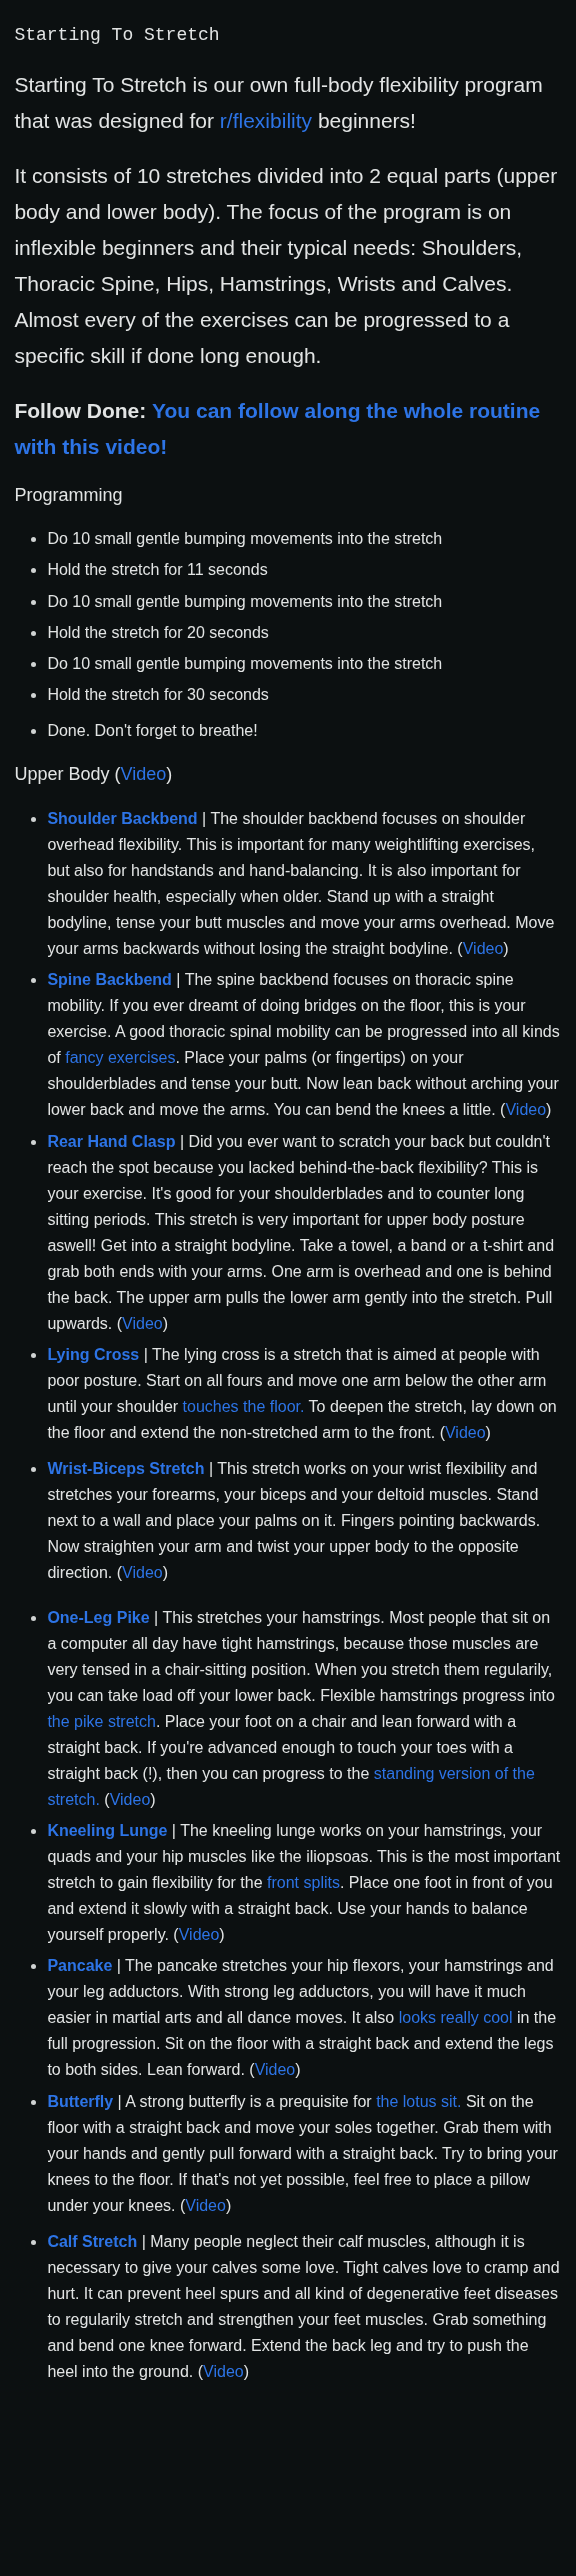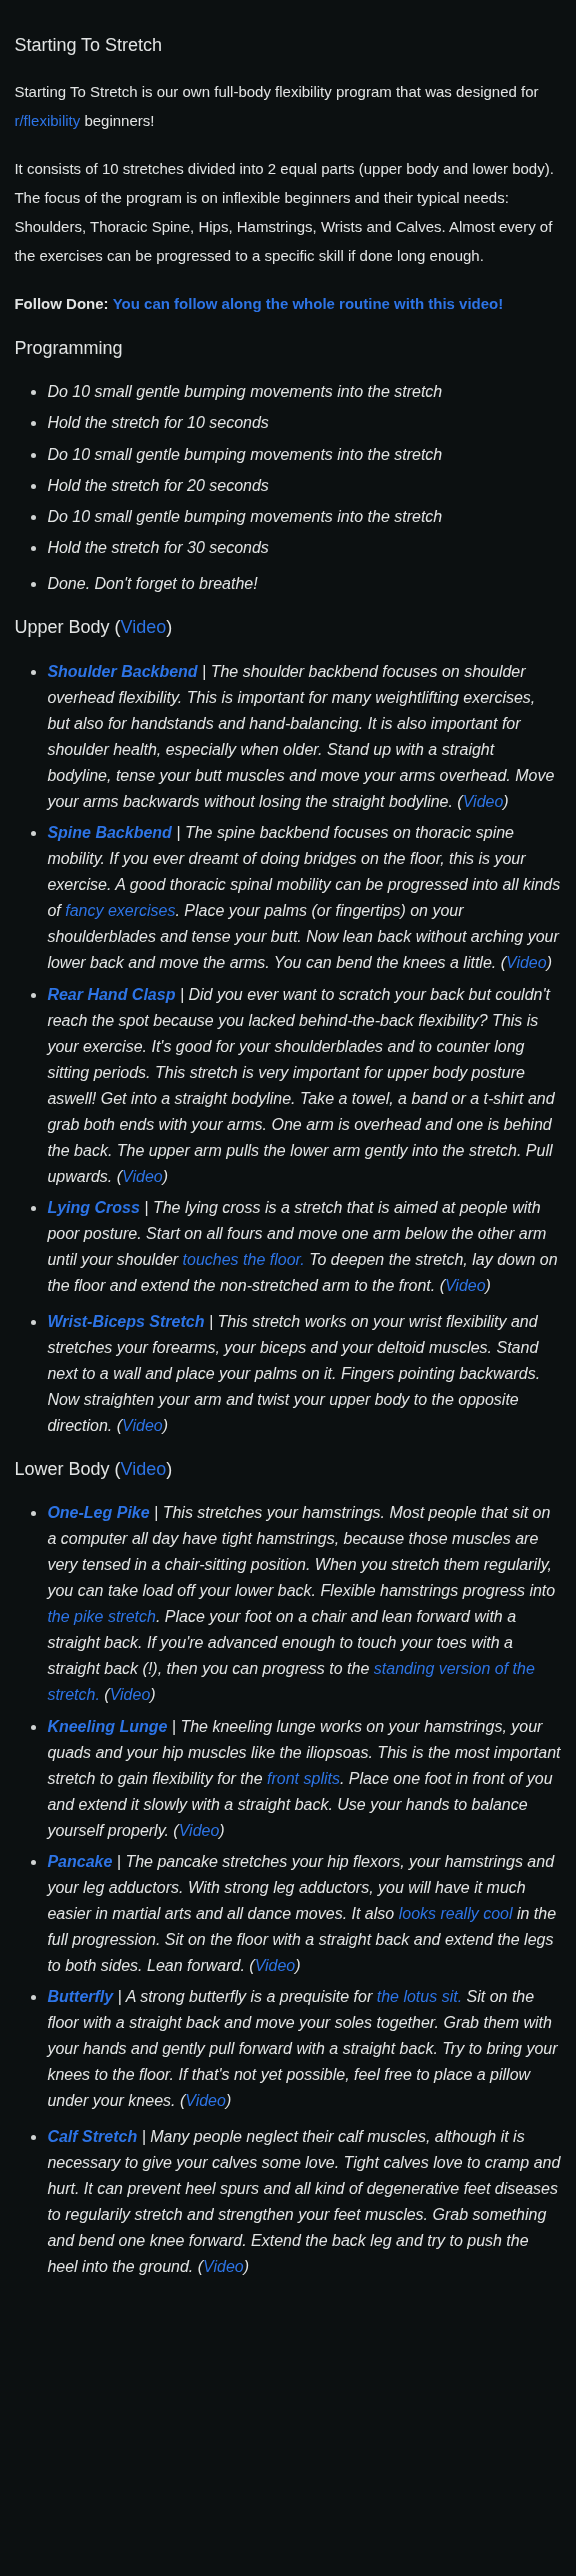--- a/index.html
+++ b/index.html
@@ -17,36 +17,35 @@
     padding:17px 16px 23.5px 14.4px;
   }
   main{display:block;}
   h1,h2,h3{
     font-size:18px;
     line-height:23.5px;
     font-weight:400;
     color:var(--text);
     margin:19px 0 16px 0;
   }
-  h1{margin-top:17px;}
+  h1{margin-top:7px;font-family:Liberation Mono, monospace;}
   p{
-    font-size:15px;
-    line-height:29px;
+    font-size:21px;
+    line-height:36px;
     margin:19px 0;
   }
   ul{
     margin:19px 0;
     padding-left:33px;
     list-style:disc outside;
   }
   li{
     font-size:16px;
     line-height:26px;
     margin:0 0 5.3px 0;
-    font-style:italic;
   }
   li:last-child{margin-bottom:0;margin-top:10px;}
   li::marker{color:#d0d3d3;}
   a.link{
     color:var(--link);
     text-decoration:none;
     cursor:pointer;
   }
   .bold{font-weight:700;}
 </style>
@@ -54,36 +53,35 @@
 <body>
 
 <main>
     <h1><span>Starting To Stretch</span></h1>
     <p><span>Starting To Stretch is our own full-body flexibility program that was designed for </span><a class="link" href="#">r/flexibility</a><span> beginners!</span></p>
     <p><span>It consists of 10 stretches divided into 2 equal parts (upper body and lower body). The focus of the program is on inflexible beginners and their typical needs: Shoulders, Thoracic Spine, Hips, Hamstrings, Wrists and Calves. Almost every of the exercises can be progressed to a specific skill if done long enough.</span></p>
     <p><span class="bold">Follow Done:</span><span> </span><a class="link bold" href="#">You can follow along the whole routine with this video!</a></p>
     <h2><span>Programming</span></h2>
     <ul>
       <li><span>Do 10 small gentle bumping movements into the stretch</span></li>
-      <li><span>Hold the stretch for 10 seconds</span></li>
+      <li><span>Hold the stretch for 11 seconds</span></li>
       <li><span>Do 10 small gentle bumping movements into the stretch</span></li>
       <li><span>Hold the stretch for 20 seconds</span></li>
       <li><span>Do 10 small gentle bumping movements into the stretch</span></li>
       <li><span>Hold the stretch for 30 seconds</span></li>
       <li><span>Done. Don't forget to breathe!</span></li>
     </ul>
     <h3><span>Upper Body (</span><a class="link" href="#">Video</a><span>)</span></h3>
     <ul>
       <li><a class="link bold" href="#">Shoulder Backbend</a><span> | The shoulder backbend focuses on shoulder overhead flexibility. This is important for many weightlifting exercises, but also for handstands and hand-balancing. It is also important for shoulder health, especially when older. Stand up with a straight bodyline, tense your butt muscles and move your arms overhead. Move your arms backwards without losing the straight bodyline. (</span><a class="link" href="#">Video</a><span>)</span></li>
       <li><a class="link bold" href="#">Spine Backbend</a><span> | The spine backbend focuses on thoracic spine mobility. If you ever dreamt of doing bridges on the floor, this is your exercise. A good thoracic spinal mobility can be progressed into all kinds of </span><a class="link" href="#">fancy exercises</a><span>. Place your palms (or fingertips) on your shoulderblades and tense your butt. Now lean back without arching your lower back and move the arms. You can bend the knees a little. (</span><a class="link" href="#">Video</a><span>)</span></li>
       <li><a class="link bold" href="#">Rear Hand Clasp</a><span> | Did you ever want to scratch your back but couldn't reach the spot because you lacked behind-the-back flexibility? This is your exercise. It's good for your shoulderblades and to counter long sitting periods. This stretch is very important for upper body posture aswell! Get into a straight bodyline. Take a towel, a band or a t-shirt and grab both ends with your arms. One arm is overhead and one is behind the back. The upper arm pulls the lower arm gently into the stretch. Pull upwards. (</span><a class="link" href="#">Video</a><span>)</span></li>
       <li><a class="link bold" href="#">Lying Cross</a><span> | The lying cross is a stretch that is aimed at people with poor posture. Start on all fours and move one arm below the other arm until your shoulder </span><a class="link" href="#">touches the floor.</a><span> To deepen the stretch, lay down on the floor and extend the non-stretched arm to the front. (</span><a class="link" href="#">Video</a><span>)</span></li>
       <li><a class="link bold" href="#">Wrist-Biceps Stretch</a><span> | This stretch works on your wrist flexibility and stretches your forearms, your biceps and your deltoid muscles. Stand next to a wall and place your palms on it. Fingers pointing backwards. Now straighten your arm and twist your upper body to the opposite direction. (</span><a class="link" href="#">Video</a><span>)</span></li>
     </ul>
-    <h3><span>Lower Body (</span><a class="link" href="#">Video</a><span>)</span></h3>
     <ul>
       <li><a class="link bold" href="#">One-Leg Pike</a><span> | This stretches your hamstrings. Most people that sit on a computer all day have tight hamstrings, because those muscles are very tensed in a chair-sitting position. When you stretch them regularily, you can take load off your lower back. Flexible hamstrings progress into </span><a class="link" href="#">the pike stretch</a><span>. Place your foot on a chair and lean forward with a straight back. If you're advanced enough to touch your toes with a straight back (!), then you can progress to the </span><a class="link" href="#">standing version of the stretch.</a><span> (</span><a class="link" href="#">Video</a><span>)</span></li>
       <li><a class="link bold" href="#">Kneeling Lunge</a><span> | The kneeling lunge works on your hamstrings, your quads and your hip muscles like the iliopsoas. This is the most important stretch to gain flexibility for the </span><a class="link" href="#">front splits</a><span>. Place one foot in front of you and extend it slowly with a straight back. Use your hands to balance yourself properly. (</span><a class="link" href="#">Video</a><span>)</span></li>
       <li><a class="link bold" href="#">Pancake</a><span> | The pancake stretches your hip flexors, your hamstrings and your leg adductors. With strong leg adductors, you will have it much easier in martial arts and all dance moves. It also </span><a class="link" href="#">looks really cool</a><span> in the full progression. Sit on the floor with a straight back and extend the legs to both sides. Lean forward. (</span><a class="link" href="#">Video</a><span>)</span></li>
       <li><a class="link bold" href="#">Butterfly</a><span> | A strong butterfly is a prequisite for </span><a class="link" href="#">the lotus sit.</a><span> Sit on the floor with a straight back and move your soles together. Grab them with your hands and gently pull forward with a straight back. Try to bring your knees to the floor. If that's not yet possible, feel free to place a pillow under your knees. (</span><a class="link" href="#">Video</a><span>)</span></li>
       <li><a class="link bold" href="#">Calf Stretch</a><span> | Many people neglect their calf muscles, although it is necessary to give your calves some love. Tight calves love to cramp and hurt. It can prevent heel spurs and all kind of degenerative feet diseases to regularily stretch and strengthen your feet muscles. Grab something and bend one knee forward. Extend the back leg and try to push the heel into the ground. (</span><a class="link" href="#">Video</a><span>)</span></li>
     </ul>
   </main>
 
 

